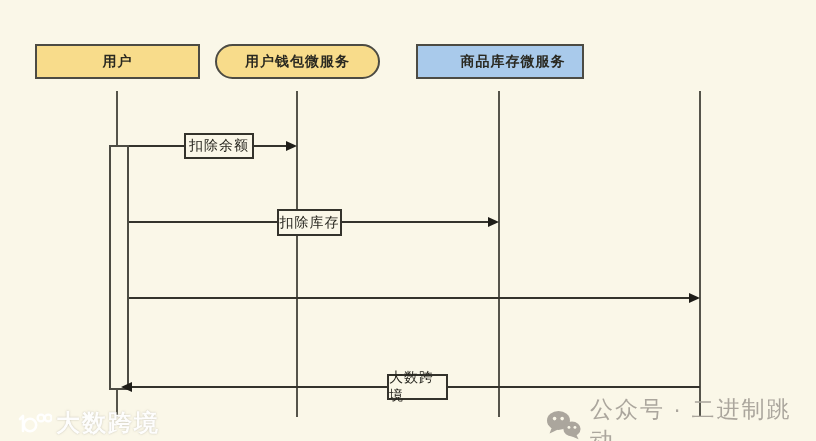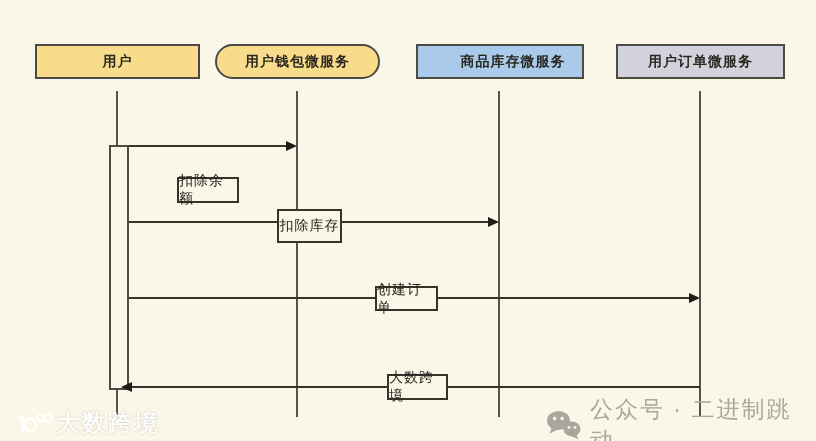--- a/index.html
+++ b/index.html
@@ -91,33 +91,31 @@
   <div class="lifeline" style="left:116px;top:91px;height:326px;"></div>
   <div class="lifeline" style="left:296px;top:91px;height:326px;"></div>
   <div class="lifeline" style="left:498px;top:91px;height:326px;"></div>
   <div class="lifeline" style="left:699px;top:91px;height:326px;"></div>
 
   <div class="activation"></div>
 
   <div class="actor" style="left: 35px; width: 165px; background-color: rgb(248, 220, 139);">用户</div>
   <div class="actor" style="left: 215px; width: 165px; background-color: rgb(248, 220, 139); border-radius: 23px;">用户钱包微服务</div>
   <div class="actor" style="left: 416px; width: 168px; background-color: rgb(169, 202, 235); padding-left: 26px;">商品库存微服务</div>
-  <div class="actor" style="left: 616px; width: 169px; background-color: rgb(210, 210, 221);">用户订单微服务</div>
 
   <div class="msg-line" style="left:129px;top:145px;width:158px;"></div>
   <div class="arrow-right" style="left:286px;top:141px;"></div>
-  <div class="msg-label" style="left:177px;top:133px;width:62px;height:26px;margin-top:44px;">扣除余额</div>
+  <div class="msg-label" style="left:184px;top:133px;width:70px;height:26px;">扣除余额</div>
 
   <div class="msg-line" style="left:129px;top:221px;width:360px;"></div>
   <div class="arrow-right" style="left:488px;top:217px;"></div>
-  <div class="msg-label" style="left:277px;top:209px;width:65px;height:34px;">扣除库存</div>
+  <div class="msg-label" style="left:277px;top:209px;width:65px;height:27px;">扣除库存</div>
 
   <div class="msg-line" style="left:129px;top:297px;width:561px;"></div>
   <div class="arrow-right" style="left:689px;top:293px;"></div>
-  <div class="msg-label" style="left:375px;top:286px;width:63px;height:25px;">创建订单</div>
 
   <div class="msg-line" style="left:132px;top:386px;width:568px;"></div>
   <div class="arrow-left" style="left:121px;top:382px;"></div>
   <div class="msg-label" style="left:387px;top:374px;width:61px;height:26px;">大数跨境</div>
 
   <div class="wm-left">
     <svg width="36" height="26" viewBox="0 0 36 26">
       <path d="M4 9 L7 6 L7 21" fill="none" stroke="rgba(255,255,255,0.96)" stroke-width="2.6" stroke-linecap="round" stroke-linejoin="round"></path>
       <circle cx="14" cy="15" r="6.2" fill="none" stroke="rgba(255,255,255,0.96)" stroke-width="2.6"></circle>
       <circle cx="25" cy="8" r="3.4" fill="none" stroke="rgba(255,255,255,0.96)" stroke-width="2.4"></circle>

